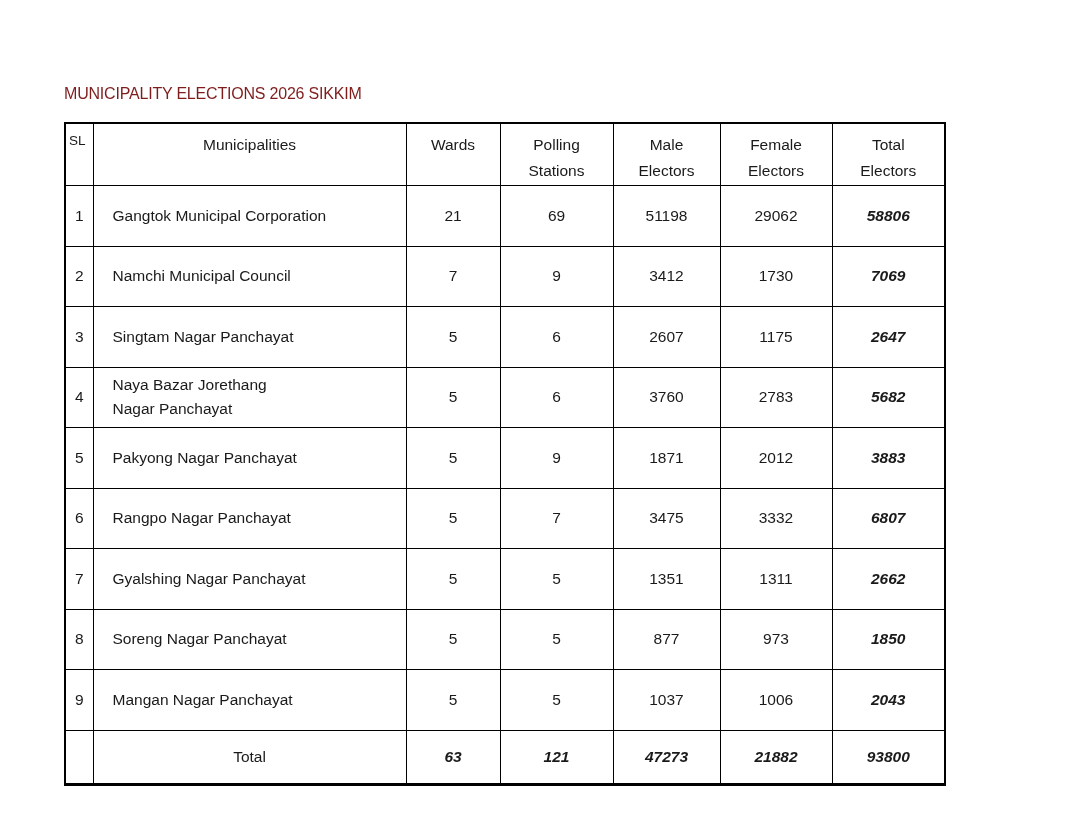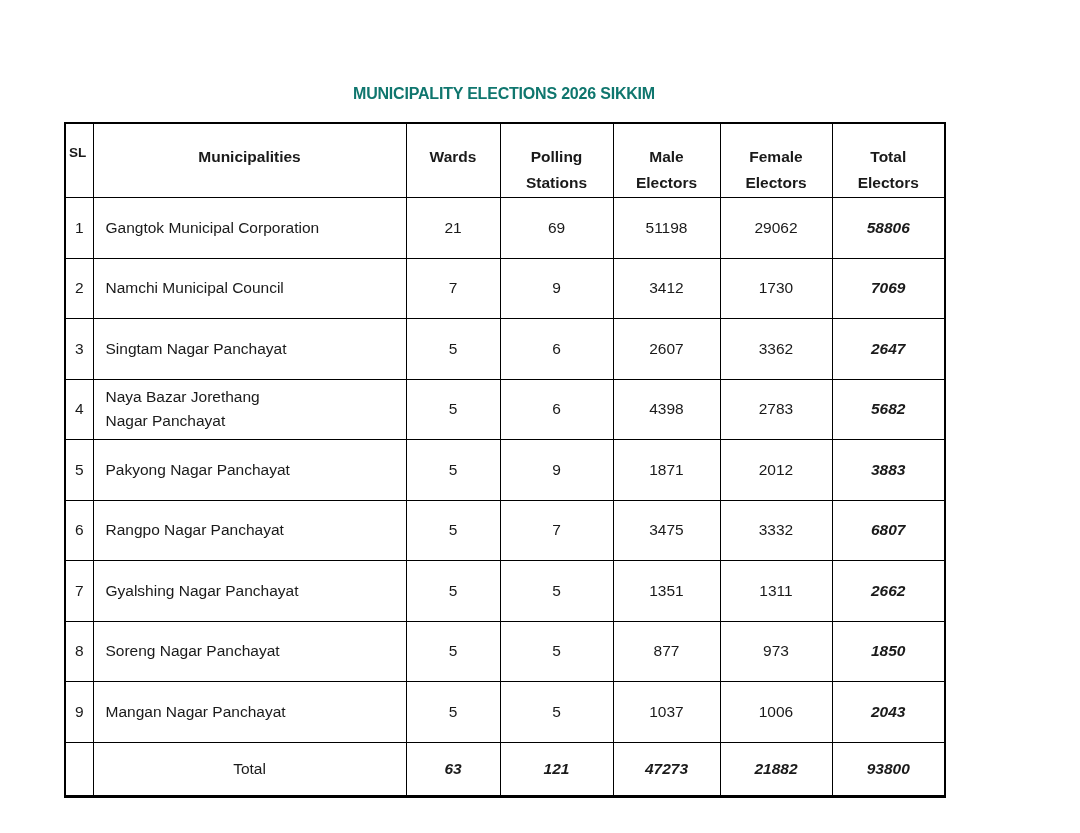--- a/index.html
+++ b/index.html
@@ -21,25 +21,25 @@
     background: #ffffff;
   }
   .content {
     position: absolute;
     left: 64px;
     top: 85px;
     width: 880px;
   }
   .title {
     font-size: 16px;
-    font-weight: bold;
-    text-align: center;
+    font-weight: normal;
+    text-align: left;
     letter-spacing: -0.2px;
     margin: 0 0 19px 0;
-    color: #0f766e;
+    color: #7f1d1d;
     white-space: nowrap;
   }
   table.elections {
     border-collapse: collapse;
     table-layout: fixed;
     width: 880px;
     background: #ffffff;
     border: 2px solid #000000;
     border-bottom: 3px solid #000000;
   }
@@ -51,45 +51,45 @@
   col.w-female_electors  { width: 112px; }
   col.w-total_electors   { width: 113px; }
 
   th, td {
     border: 1.5px solid #000000;
     padding: 0;
     color: #1a1a1a;
     background: #ffffff;
   }
   thead th {
-    font-weight: bold;
+    font-weight: normal;
     font-size: 15.5px;
     text-align: center;
     vertical-align: top;
     line-height: 26px;
     height: 53px;
-    padding-top: 20px;
+    padding-top: 8px;
     white-space: pre-line;
   }
   thead th.col-sl {
     font-size: 13.5px;
     text-align: left;
     padding-left: 3px;
     line-height: 17px;
   }
   tbody td {
     font-size: 15.5px;
     text-align: center;
     vertical-align: middle;
     height: 59.5px;
     line-height: 24px;
   }
   tbody td.col-municipality {
     text-align: left;
-    padding-left: 12px;
+    padding-left: 19px;
     white-space: pre-line;
   }
   td.bold { font-weight: bold; font-style: italic; }
   tr.total-row td { height: 52px; }
   tr.total-row td.col-municipality {
     text-align: center;
     padding-left: 0;
   }
 </style>
 </head>
@@ -142,30 +142,30 @@
             <td class="col-male_electors">3412</td>
             <td class="col-female_electors">1730</td>
             <td class="col-total_electors bold">7069</td>
           </tr>
           <tr>
             <td class="col-sl">3</td>
             <td class="col-municipality">Singtam Nagar Panchayat</td>
             <td class="col-wards">5</td>
             <td class="col-polling_stations">6</td>
             <td class="col-male_electors">2607</td>
-            <td class="col-female_electors">3362</td>
+            <td class="col-female_electors">1175</td>
             <td class="col-total_electors bold">2647</td>
           </tr>
           <tr>
             <td class="col-sl">4</td>
             <td class="col-municipality">Naya Bazar Jorethang
 Nagar Panchayat</td>
             <td class="col-wards">5</td>
             <td class="col-polling_stations">6</td>
-            <td class="col-male_electors">4398</td>
+            <td class="col-male_electors">3760</td>
             <td class="col-female_electors">2783</td>
             <td class="col-total_electors bold">5682</td>
           </tr>
           <tr>
             <td class="col-sl">5</td>
             <td class="col-municipality">Pakyong Nagar Panchayat</td>
             <td class="col-wards">5</td>
             <td class="col-polling_stations">9</td>
             <td class="col-male_electors">1871</td>
             <td class="col-female_electors">2012</td>

